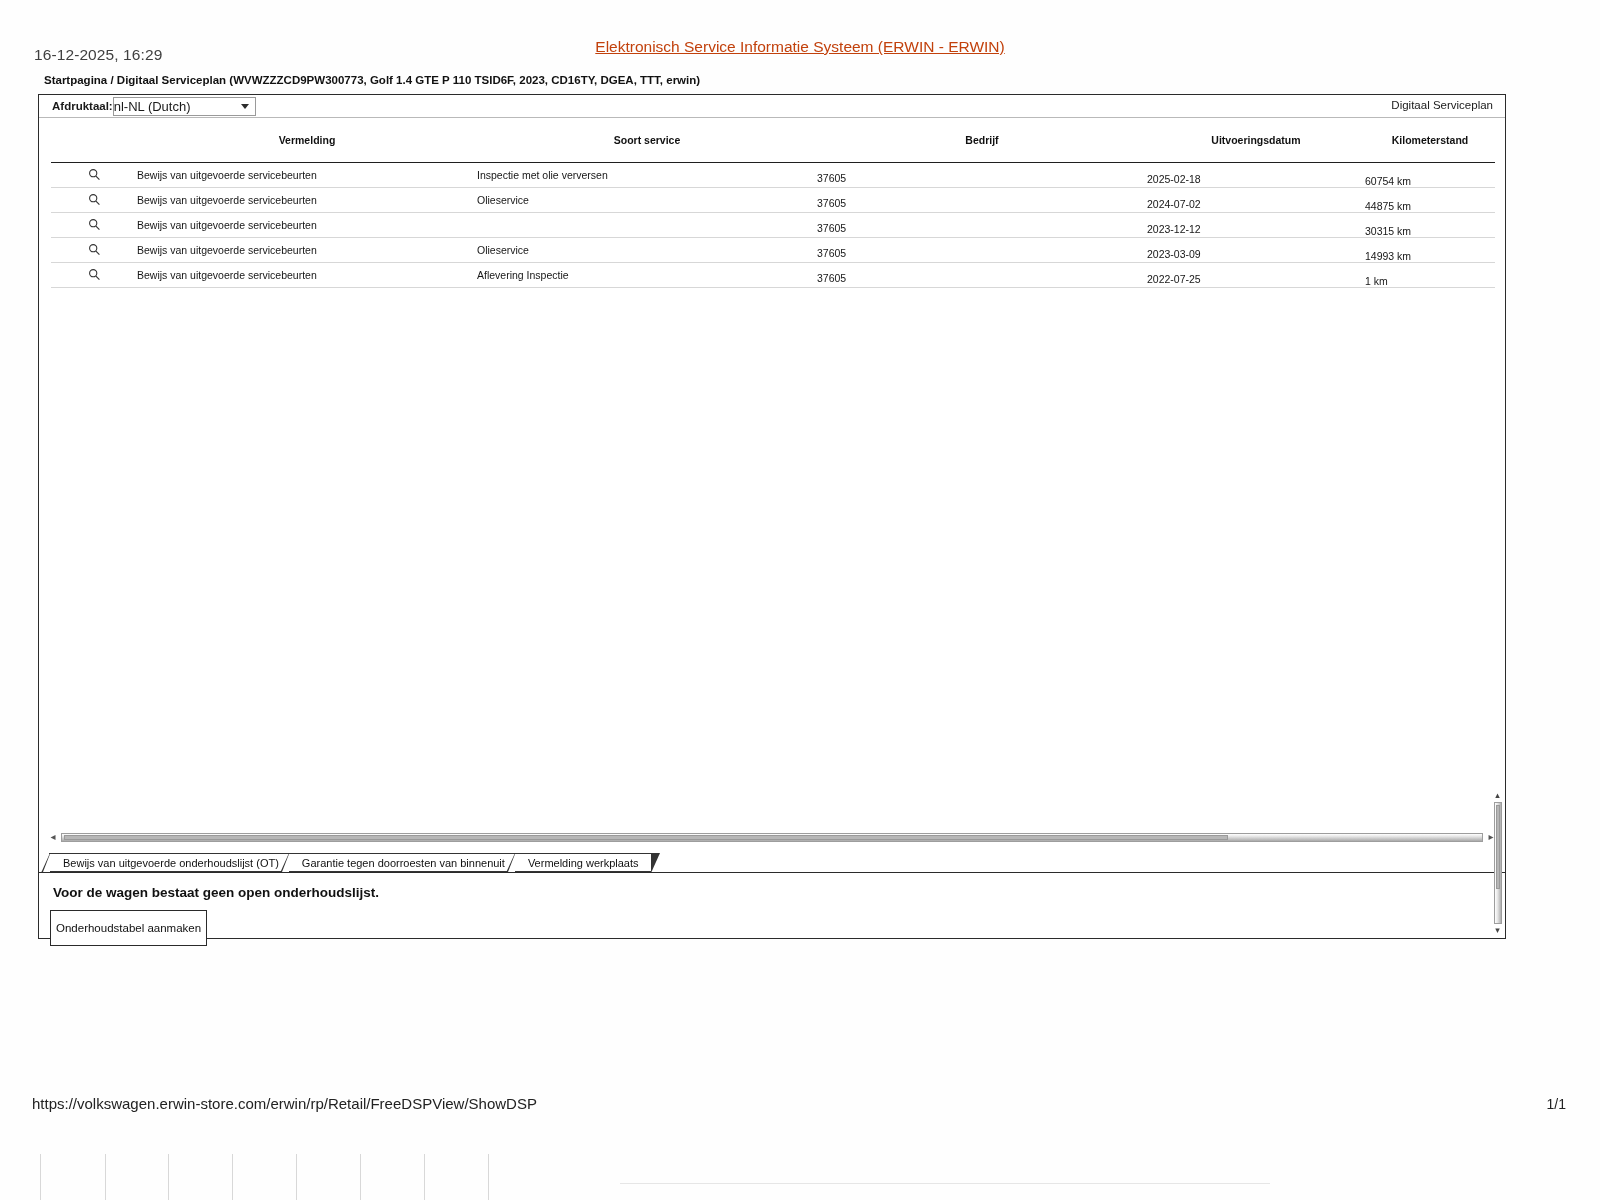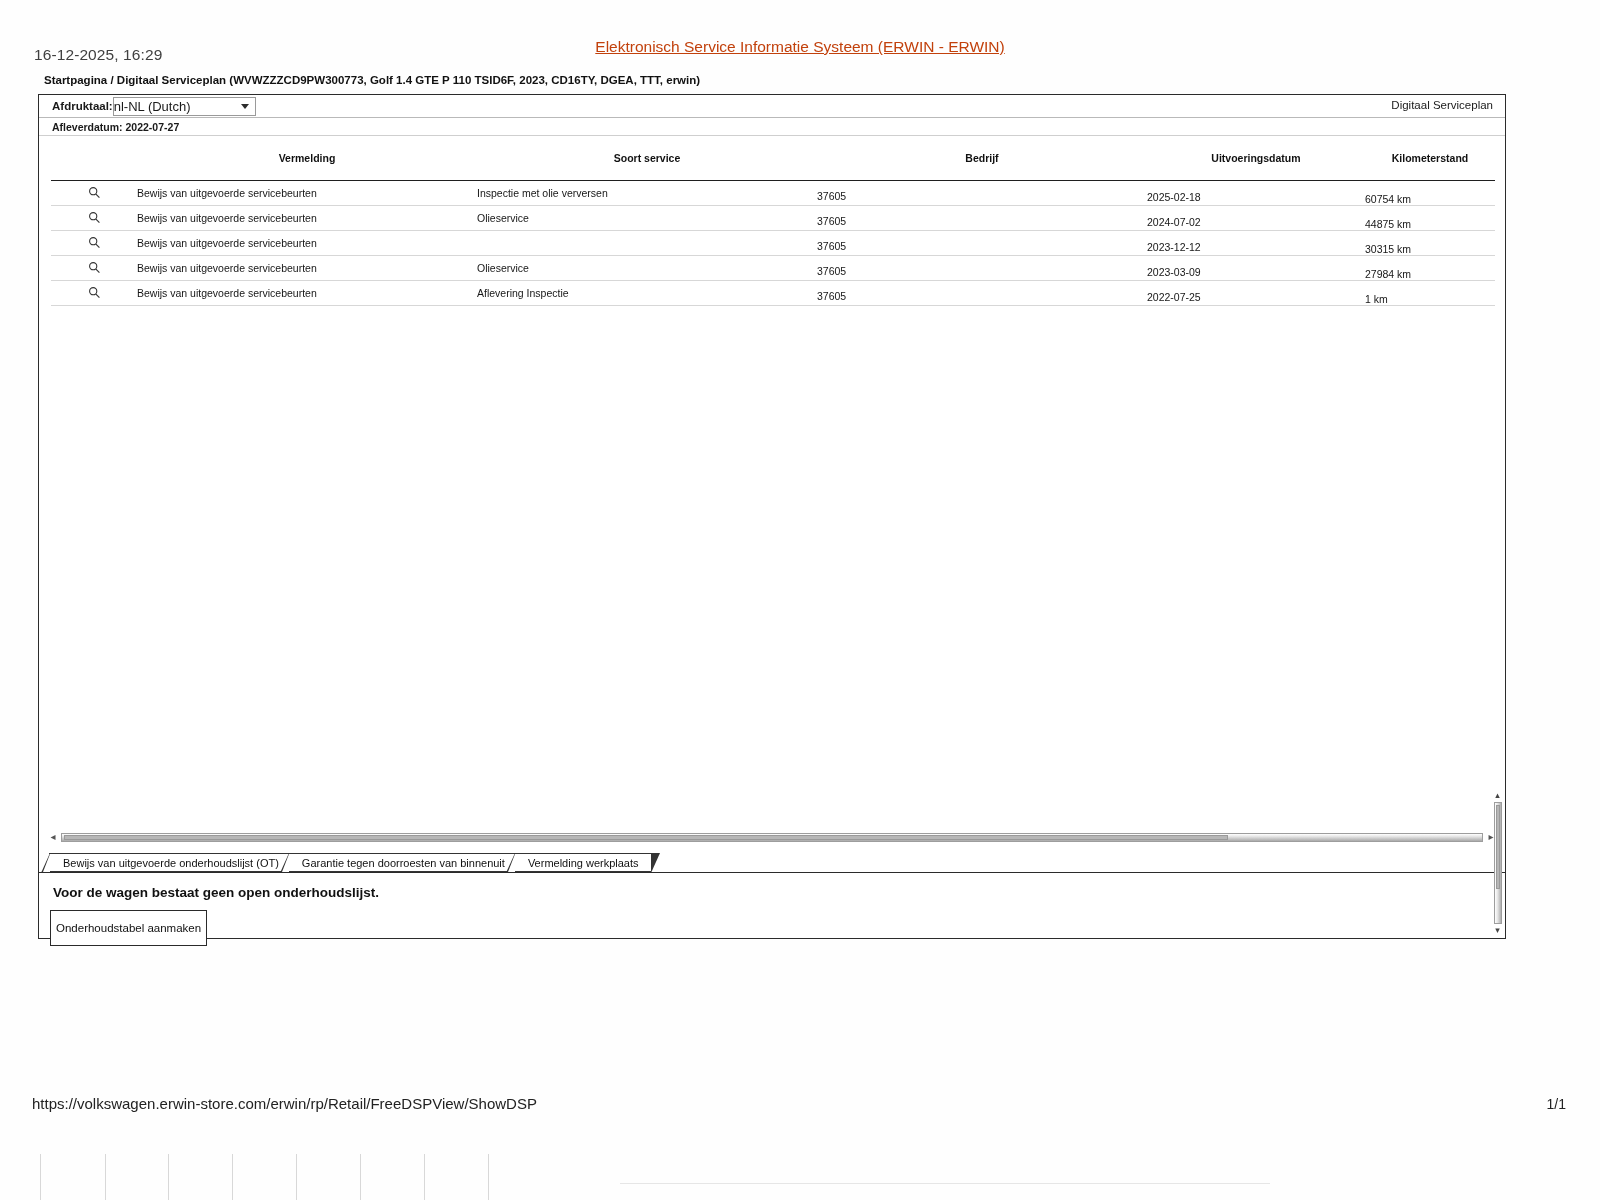--- a/index.html
+++ b/index.html
@@ -408,21 +408,20 @@
 
     <div class="lang-bar">
       <span class="lang-label">Afdruktaal:</span>
       <div class="lang-select">
         <span>nl-NL (Dutch)</span>
         <span class="caret"></span>
       </div>
       <span class="dsp-label">Digitaal Serviceplan</span>
     </div>
 
-    <div class="deliver-bar">Afleverdatum: 2022-07-27</div>
 
     <div class="table-wrap">
       <table class="dsp">
         <colgroup>
           <col style="width:86px">
             <col style="width:340px">
             <col style="width:340px">
           <col style="width:330px">
             <col style="width:218px">
             <col style="width:130px">
@@ -489,21 +488,21 @@
                 <svg width="13" height="13" viewBox="0 0 13 13">
                     <circle cx="5.2" cy="5.2" r="3.6" fill="none" stroke="#333" stroke-width="1.1"></circle>
                     <line x1="7.9" y1="8.2" x2="11.4" y2="11.7" stroke="#333" stroke-width="1.1"></line>
                   </svg>
               </span>
             </td>
             <td class="c-verm">Bewijs van uitgevoerde servicebeurten</td>
             <td class="c-soort">Olieservice</td>
             <td class="c-bedr">37605</td>
             <td class="c-uitv">2023-03-09</td>
-            <td class="c-km">27984 km</td>
+            <td class="c-km">14993 km</td>
           </tr>
           <tr>
             <td class="c-icon">
               <span class="mag">
                 <svg width="13" height="13" viewBox="0 0 13 13">
                     <circle cx="5.2" cy="5.2" r="3.6" fill="none" stroke="#333" stroke-width="1.1"></circle>
                     <line x1="7.9" y1="8.2" x2="11.4" y2="11.7" stroke="#333" stroke-width="1.1"></line>
                   </svg>
               </span>
             </td>

